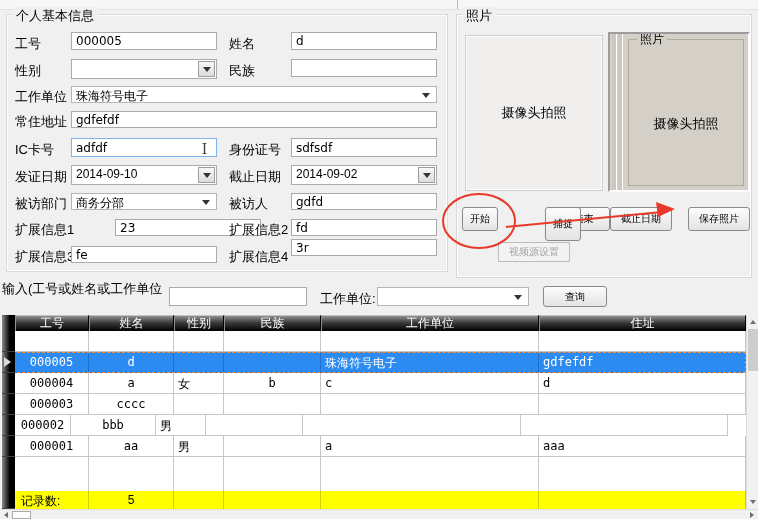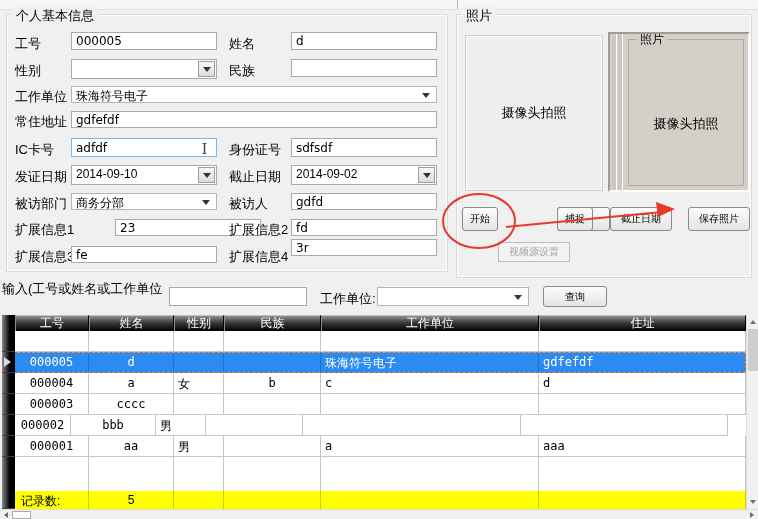--- a/index.html
+++ b/index.html
@@ -178,21 +178,21 @@
     <div class="strip" style="left:2px;"></div>
     <div class="strip" style="left:8px;"></div>
     <div class="pframe">
       <span class="pframe-label">照片</span>
       <span class="pframe-text">摄像头拍照</span>
     </div>
   </div>
 
   <div class="btn" style="left:5px;top:192px;width:36px;height:24px;">开始</div>
   <div class="btn" style="left:52px;top:192px;width:53px;height:24px;margin-left:48px;">结束</div>
-  <div class="btn" style="left:100px;top:192px;width:36px;height:24px;">捕捉</div>
+  <div class="btn" style="left:88px;top:192px;width:36px;height:34px;">捕捉</div>
   <div class="btn" style="left:153px;top:192px;width:62px;height:24px;">截止日期</div>
   <div class="btn" style="left:231px;top:192px;width:62px;height:24px;">保存照片</div>
   <div class="btn disabled" style="left:41px;top:227px;width:72px;height:20px;">视频源设置</div>
 </div>
 
 <svg class="abs anno" style="left:430px;top:188px;" width="328" height="75">
   <ellipse cx="49" cy="33" rx="36" ry="27" fill="none" stroke="#e8392b" stroke-width="2"></ellipse>
   <line x1="76" y1="39" x2="232" y2="24" stroke="#e8392b" stroke-width="2"></line>
   <polygon points="245,21 226,14 228,29" fill="#e8392b"></polygon>
 </svg>

